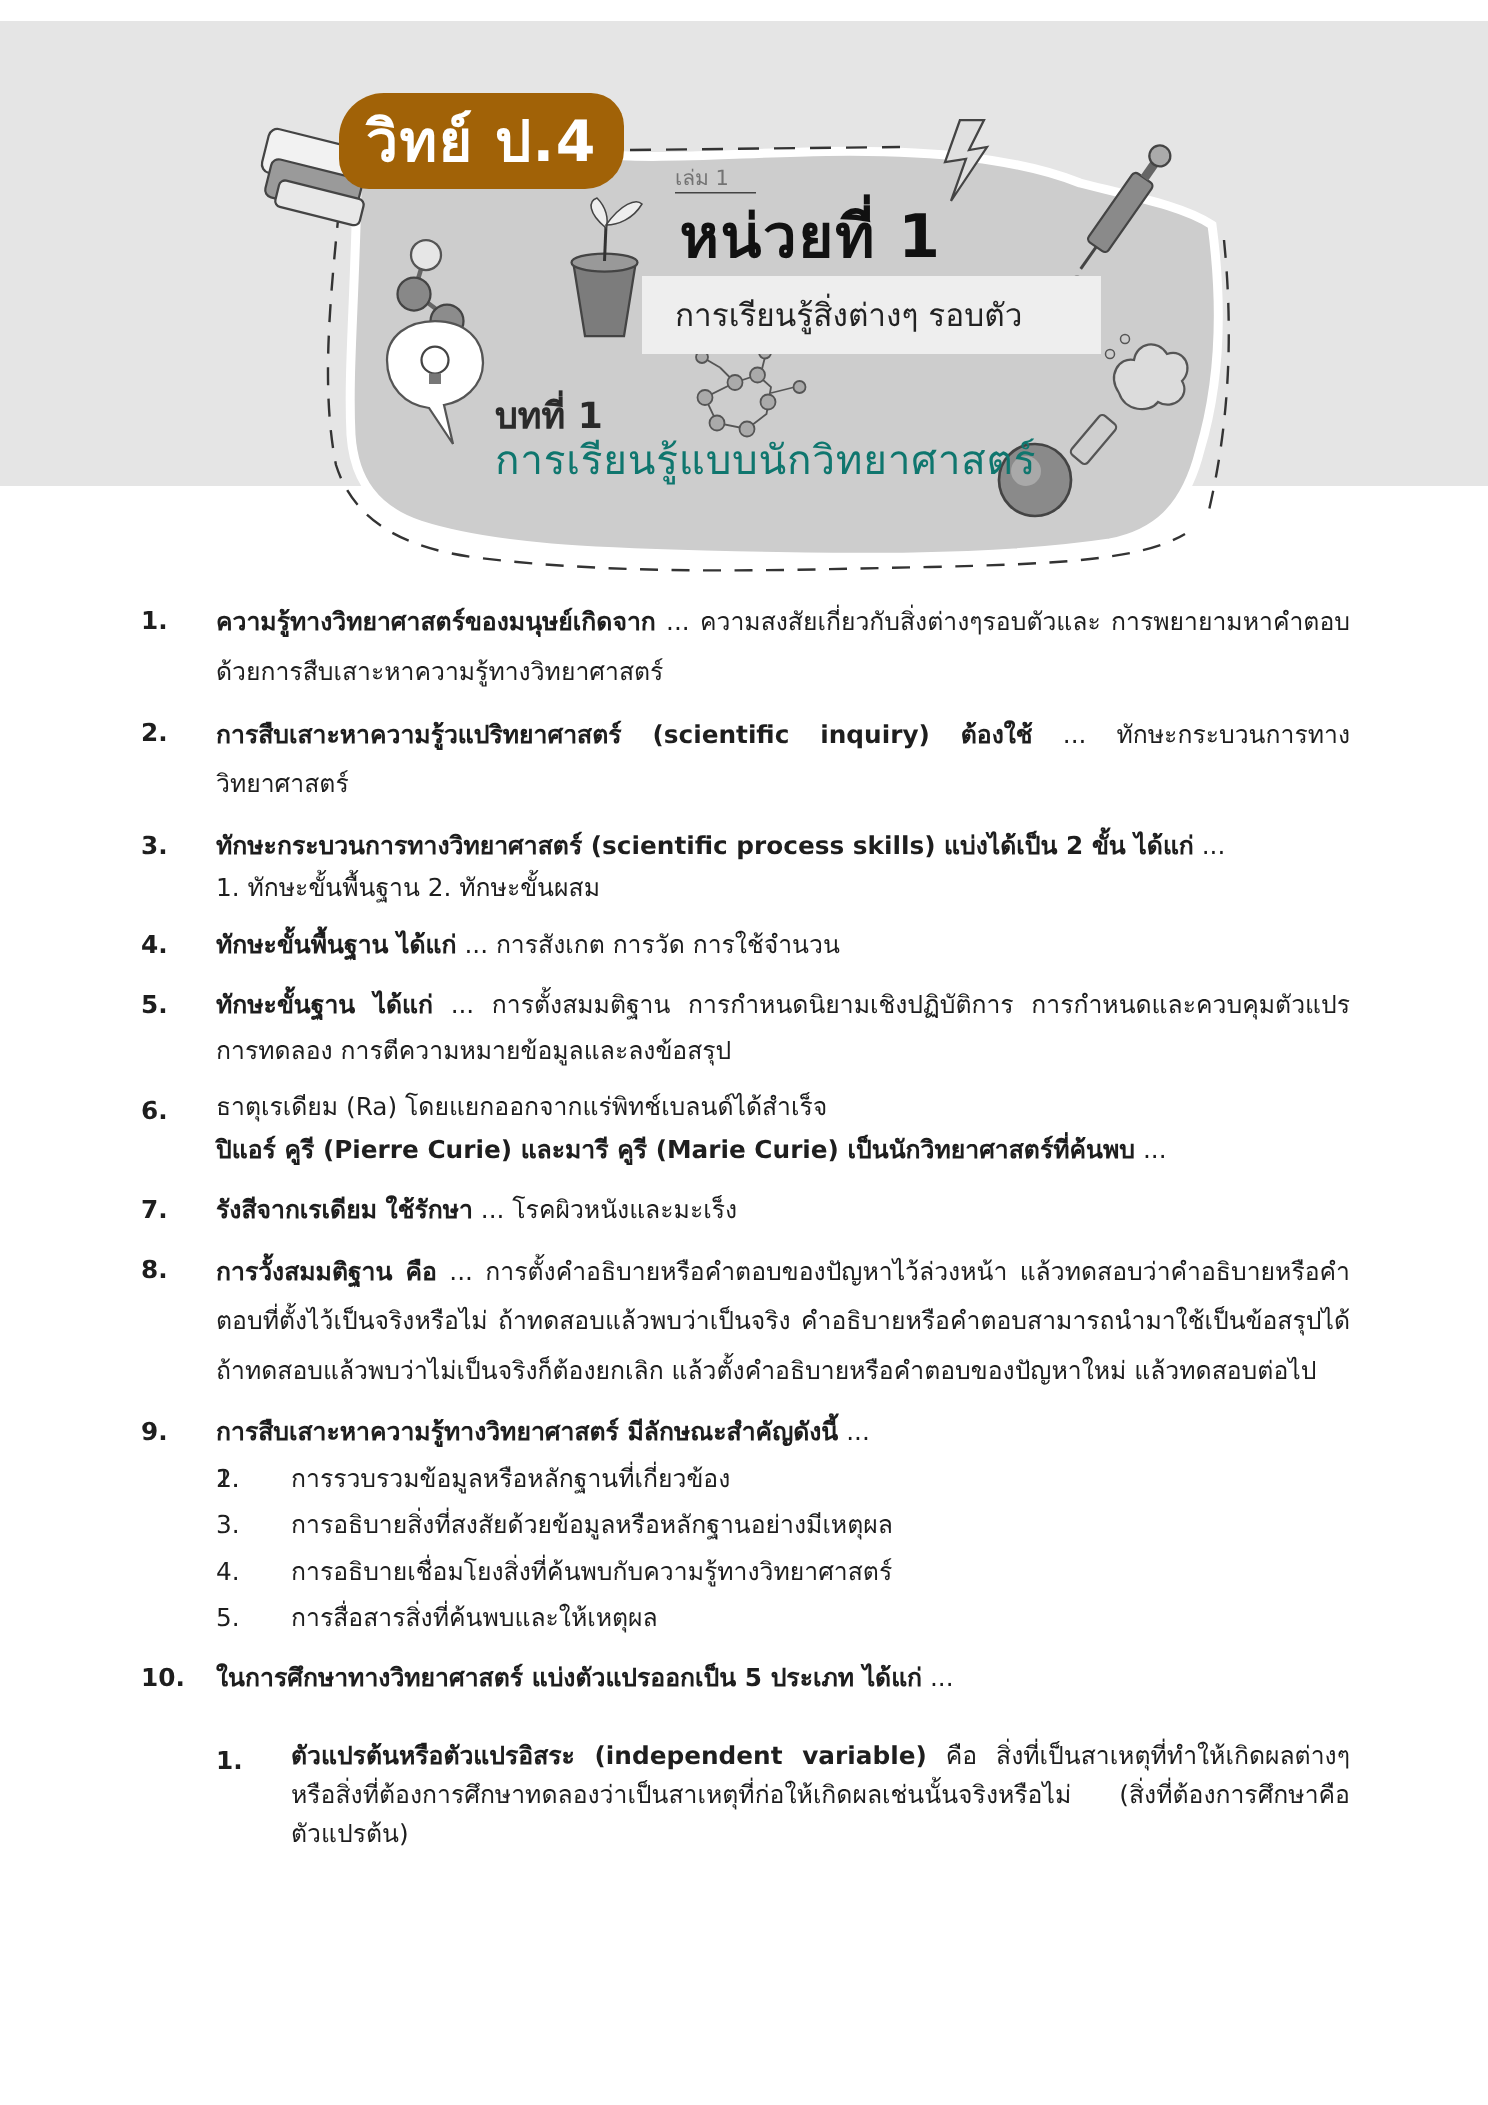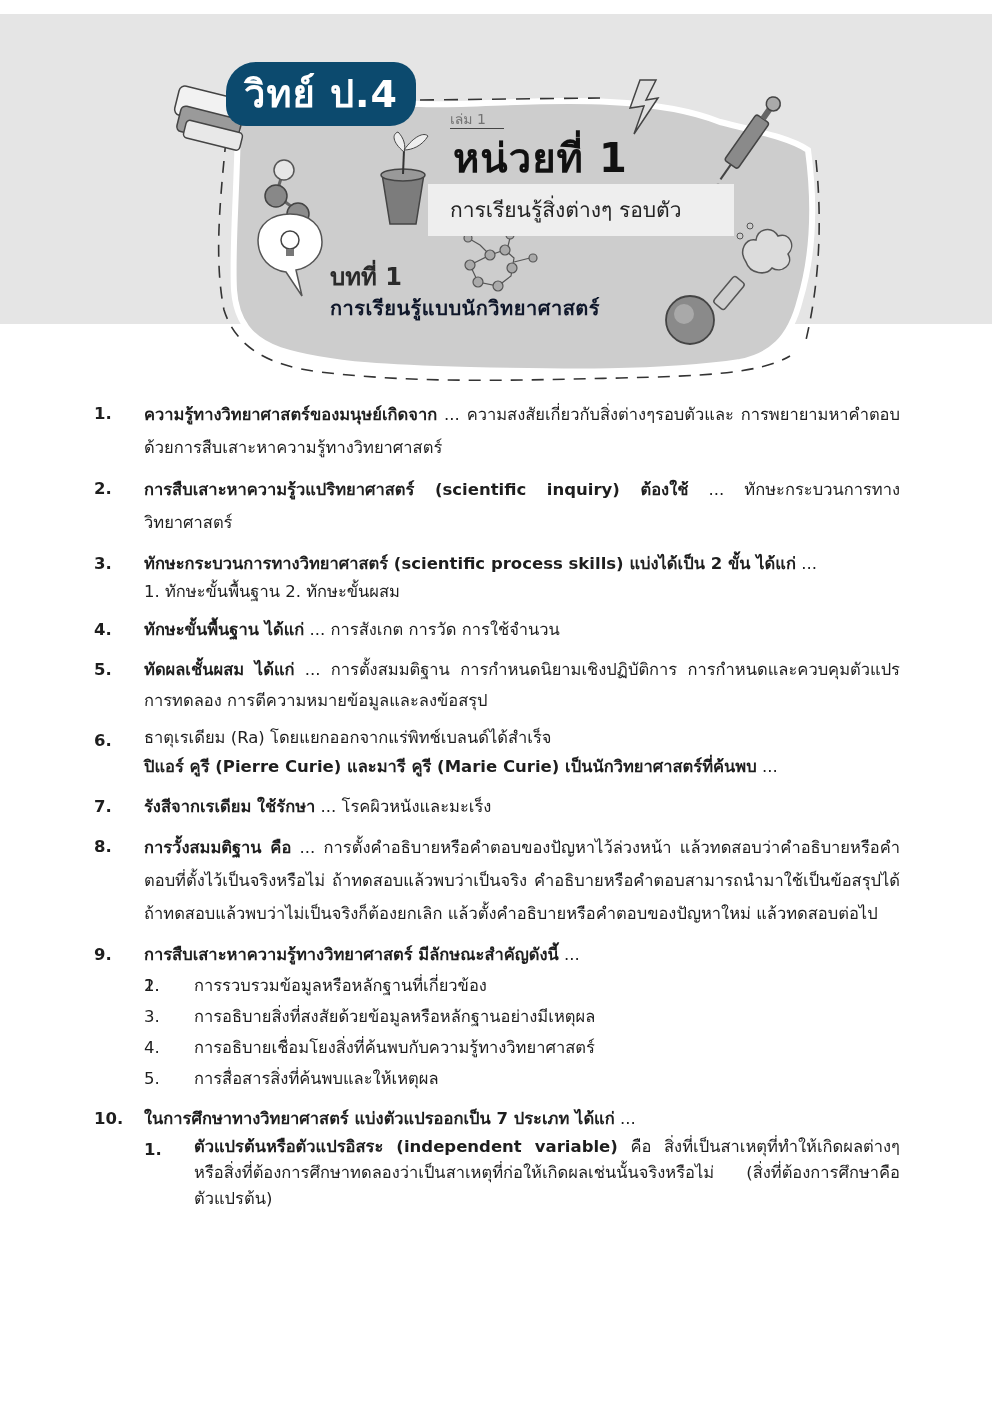--- a/index.html
+++ b/index.html
@@ -5,21 +5,21 @@
   * { box-sizing: border-box; margin: 0; padding: 0; }
   html, body { width: 992px; height: 1403px; background: #ffffff; overflow: hidden; }
   body { position: relative; font-family: "DejaVu Sans", "Liberation Sans", sans-serif; color: #1a1a1a; }
 
   
   .band { position: absolute; left: 0; top: 14px; width: 992px; height: 310px; background: #e5e5e5; }
   .banner-art { position: absolute; left: 0; top: 0; width: 992px; height: 390px; }
 
   .series-badge {
     position: absolute; left: 226px; top: 62px; width: 190px; height: 64px;
-    background: #0c4a6e; border-radius: 30px 22px 26px 20px;
+    background: #a16207; border-radius: 30px 22px 26px 20px;
     color: #ffffff; font-family: "DejaVu Sans", sans-serif; font-weight: bold;
     font-size: 38px; line-height: 64px; text-align: center; letter-spacing: 1px;
   }
   .volume-label {
     position: absolute; left: 450px; top: 110px; font-size: 14px; color: #737373;
     border-bottom: 1.5px solid #444; padding: 0 18px 0 0; line-height: 18px;
   }
   .unit-title {
     position: absolute; left: 453px; top: 134px; font-size: 40px; font-weight: bold;
     color: #111; line-height: 48px; letter-spacing: 1px;
@@ -28,22 +28,22 @@
     position: absolute; left: 428px; top: 184px; width: 306px; height: 52px; background: #eeeeee;
   }
   .unit-subtitle {
     position: absolute; left: 450px; top: 196px; font-size: 21px; color: #222; line-height: 28px;
   }
   .chapter-label {
     position: absolute; left: 330px; top: 262px; font-size: 24px; font-weight: bold;
     color: #2a2a2a; line-height: 30px;
   }
   .chapter-title {
-    position: absolute; left: 330px; top: 291px; font-size: 20px; font-weight: bold;
-    color: #0f172a; line-height: 34px; letter-spacing: 0.5px;
+    position: absolute; left: 330px; top: 291px; font-size: 27px; font-weight: normal;
+    color: #0f766e; line-height: 34px; letter-spacing: 0.5px;
   }
 
   
   .content { position: absolute; left: 94px; top: 398px; width: 806px; font-size: 16.5px; color: #1e1e1e; }
   .item { position: relative; padding-left: 50px; margin-bottom: 9px; }
   .item .num { position: absolute; left: 0; top: 0; font-weight: bold; line-height: 31px; }
   .item .text { line-height: 31px; text-align: justify; }
   .item .text.loose { line-height: 33px; }
   .item b { font-weight: bold; }
   .sub { position: relative; padding-left: 50px; line-height: 31px; }
@@ -154,21 +154,21 @@
     <div class="text tight">1. ทักษะขั้นพื้นฐาน 2. ทักษะขั้นผสม</div>
   </div>
 
   <div class="item">
     <span class="num">4.</span>
     <div class="text"><b>ทักษะขั้นพื้นฐาน ได้แก่</b><span> ... การสังเกต การวัด การใช้จำนวน</span></div>
   </div>
 
   <div class="item">
     <span class="num">5.</span>
-    <div class="text"><b>ทัดผลเชั้นผสม ได้แก่</b><span> ... การตั้งสมมติฐาน การกำหนดนิยามเชิงปฏิบัติการ การกำหนดและควบคุมตัวแปร การทดลอง การตีความหมายข้อมูลและลงข้อสรุป</span></div>
+    <div class="text"><b>ทักษะขั้นฐาน ได้แก่</b><span> ... การตั้งสมมติฐาน การกำหนดนิยามเชิงปฏิบัติการ การกำหนดและควบคุมตัวแปร การทดลอง การตีความหมายข้อมูลและลงข้อสรุป</span></div>
   </div>
 
   <div class="item">
     <span class="num">6.</span>
     <div class="text tight">ธาตุเรเดียม (Ra) โดยแยกออกจากแร่พิทช์เบลนด์ได้สำเร็จ</div>
     <div class="text"><b>ปิแอร์ คูรี (Pierre Curie) และมารี คูรี (Marie Curie) เป็นนักวิทยาศาสตร์ที่ค้นพบ</b><span> ...</span></div>
   </div>
 
   <div class="item">
     <span class="num">7.</span>
@@ -185,20 +185,20 @@
     <div class="text"><b>การสืบเสาะหาความรู้ทางวิทยาศาสตร์ มีลักษณะสำคัญดังนี้</b><span> ...</span></div>
     <div class="sub"><span class="snum">1.</span></div>
     <div class="sub"><span class="snum">2.</span><span>การรวบรวมข้อมูลหรือหลักฐานที่เกี่ยวข้อง</span></div>
     <div class="sub"><span class="snum">3.</span><span>การอธิบายสิ่งที่สงสัยด้วยข้อมูลหรือหลักฐานอย่างมีเหตุผล</span></div>
     <div class="sub"><span class="snum">4.</span><span>การอธิบายเชื่อมโยงสิ่งที่ค้นพบกับความรู้ทางวิทยาศาสตร์</span></div>
     <div class="sub"><span class="snum">5.</span><span>การสื่อสารสิ่งที่ค้นพบและให้เหตุผล</span></div>
   </div>
 
   <div class="item">
     <span class="num">10.</span>
-    <div class="text"><b>ในการศึกษาทางวิทยาศาสตร์  แบ่งตัวแปรออกเป็น 7 ประเภท ได้แก่</b><span> ...</span></div>
+    <div class="text"><b>ในการศึกษาทางวิทยาศาสตร์  แบ่งตัวแปรออกเป็น 5 ประเภท ได้แก่</b><span> ...</span></div>
     <div class="sub bold-num">
       <span class="snum">1.</span>
-      <div class="text tight" style="text-align:justify;"><b>ตัวแปรต้นหรือตัวแปรอิสระ (independent variable)</b><span> คือ สิ่งที่เป็นสาเหตุที่ทำให้เกิดผลต่างๆ  หรือสิ่งที่ต้องการศึกษาทดลองว่าเป็นสาเหตุที่ก่อให้เกิดผลเช่นนั้นจริงหรือไม่  (สิ่งที่ต้องการศึกษาคือ ตัวแปรต้น)</span></div>
+      <div class="text tight" style="text-align:justify;margin-top:24px;"><b>ตัวแปรต้นหรือตัวแปรอิสระ (independent variable)</b><span> คือ สิ่งที่เป็นสาเหตุที่ทำให้เกิดผลต่างๆ  หรือสิ่งที่ต้องการศึกษาทดลองว่าเป็นสาเหตุที่ก่อให้เกิดผลเช่นนั้นจริงหรือไม่  (สิ่งที่ต้องการศึกษาคือ ตัวแปรต้น)</span></div>
     </div>
   </div>
 
 </div>
 
 </body></html>

